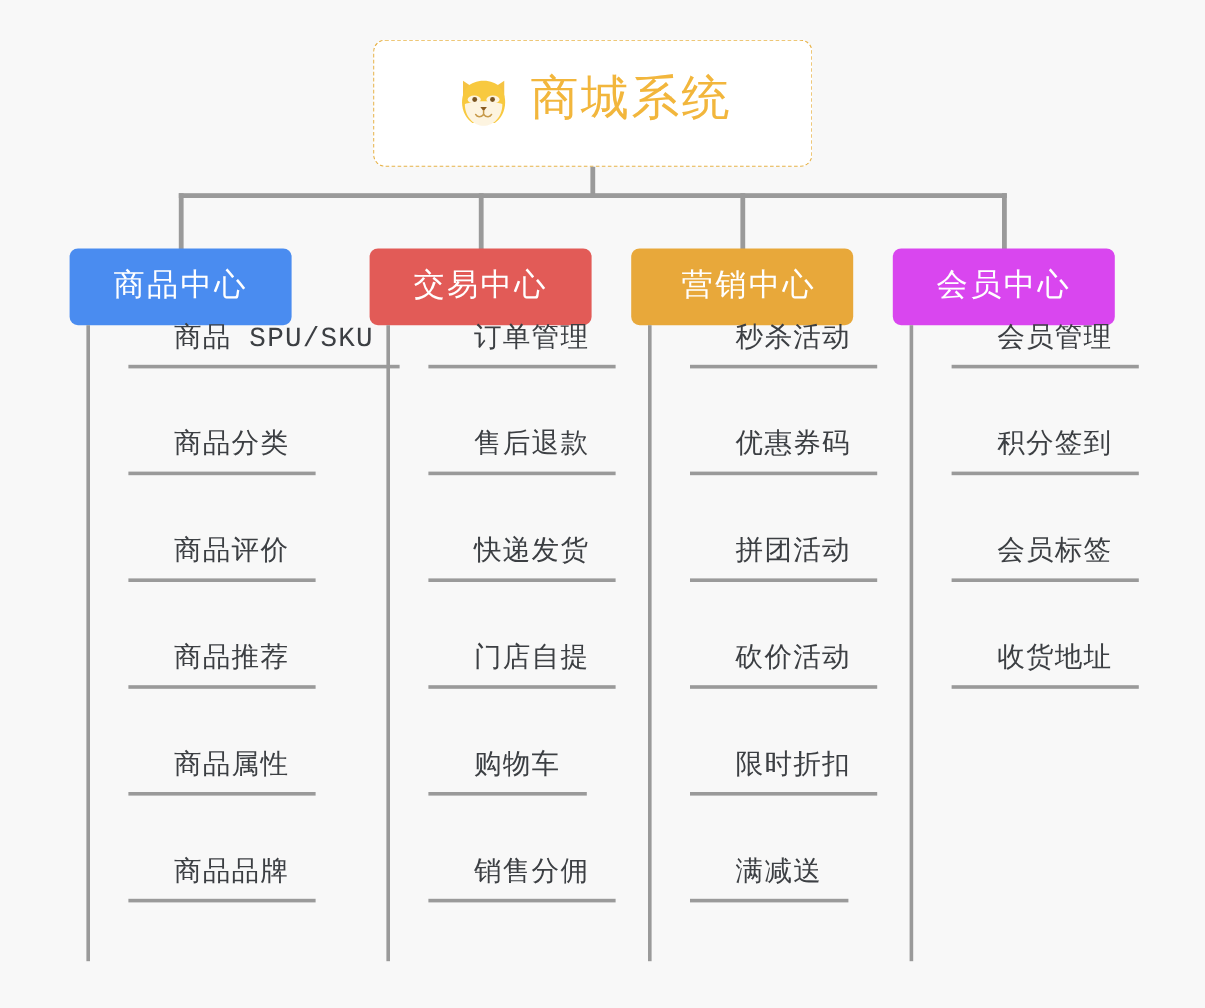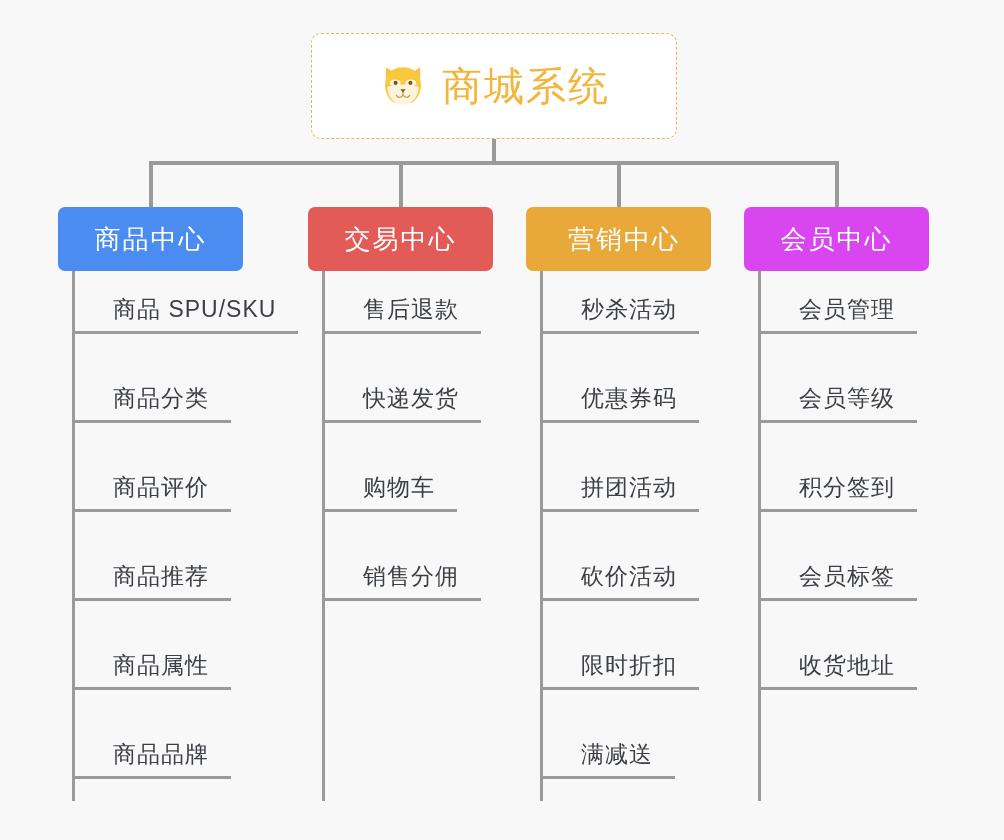--- a/index.html
+++ b/index.html
@@ -10,20 +10,21 @@
     width: 1004px;
     height: 840px;
     background: #f8f8f8;
     font-family: "Liberation Sans", "DejaVu Sans", sans-serif;
     overflow: hidden;
   }
   #canvas {
     position: relative;
     width: 900px;
     height: 840px;
+    font-family: Liberation Mono, monospace;
   }
 
   
   .root-node {
     position: absolute;
     left: 311px;
     top: 33px;
     width: 366px;
     height: 106px;
     background: #ffffff;
@@ -86,22 +87,23 @@
     padding-left: 0;
     border-left: 3px solid #9a9a9a;
     height: 530px;
     box-sizing: border-box;
   }
   .leaf {
     position: relative;
     height: 89px;
     box-sizing: border-box;
     display: flex;
-    align-items: center;
+    align-items: flex-start;
     justify-content: flex-start;
+    padding-left: 32px;
   }
   .leaf-text {
     display: inline-block;
     font-size: 23px;
     color: #3c3f43;
     line-height: 1;
     white-space: nowrap;
     padding: 0 22px 10px 38px;
     border-bottom: 3px solid #9a9a9a;
     letter-spacing: 1px;
@@ -170,24 +172,30 @@
         </div>
     </div>
   </div>
 
   <div class="column" style="left:308px;">
     <div class="cat-box" style="background:#e25b57;">
       <span class="cat-label">交易中心</span>
     </div>
     <div class="leaves">
       <div class="leaf">
+          <span class="leaf-text">订单管理</span>
+        </div>
+      <div class="leaf">
           <span class="leaf-text">售后退款</span>
         </div>
       <div class="leaf">
           <span class="leaf-text">快递发货</span>
+        </div>
+      <div class="leaf">
+          <span class="leaf-text">门店自提</span>
         </div>
       <div class="leaf">
           <span class="leaf-text">购物车</span>
         </div>
       <div class="leaf">
           <span class="leaf-text">销售分佣</span>
         </div>
     </div>
   </div>
 
@@ -219,23 +227,20 @@
 
   <div class="column" style="left:744px;">
     <div class="cat-box" style="background:#d946ef;">
       <span class="cat-label">会员中心</span>
     </div>
     <div class="leaves">
       <div class="leaf">
           <span class="leaf-text">会员管理</span>
         </div>
       <div class="leaf">
-          <span class="leaf-text">会员等级</span>
-        </div>
-      <div class="leaf">
           <span class="leaf-text">积分签到</span>
         </div>
       <div class="leaf">
           <span class="leaf-text">会员标签</span>
         </div>
       <div class="leaf">
           <span class="leaf-text">收货地址</span>
         </div>
     </div>
   </div>

